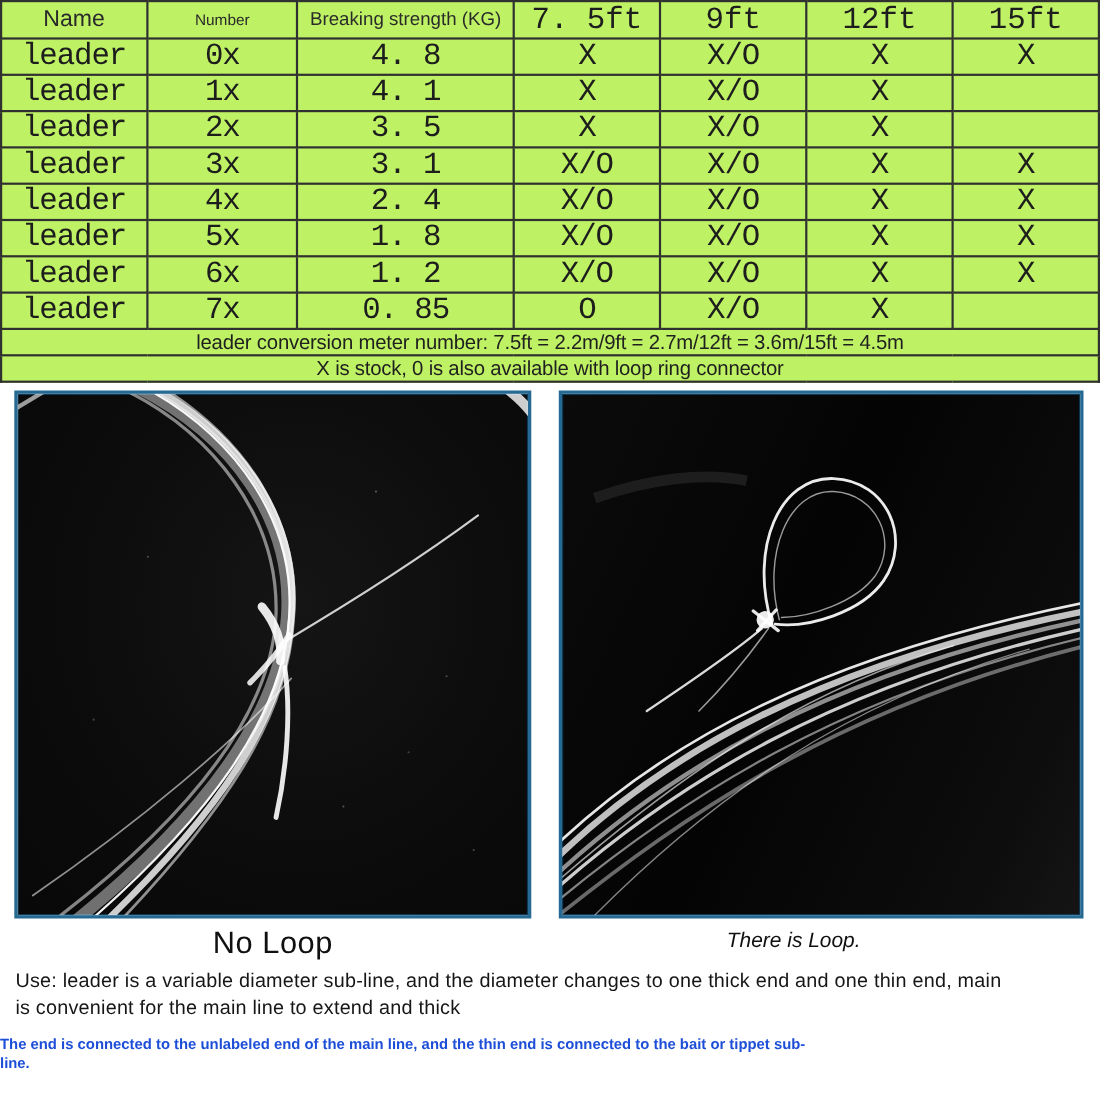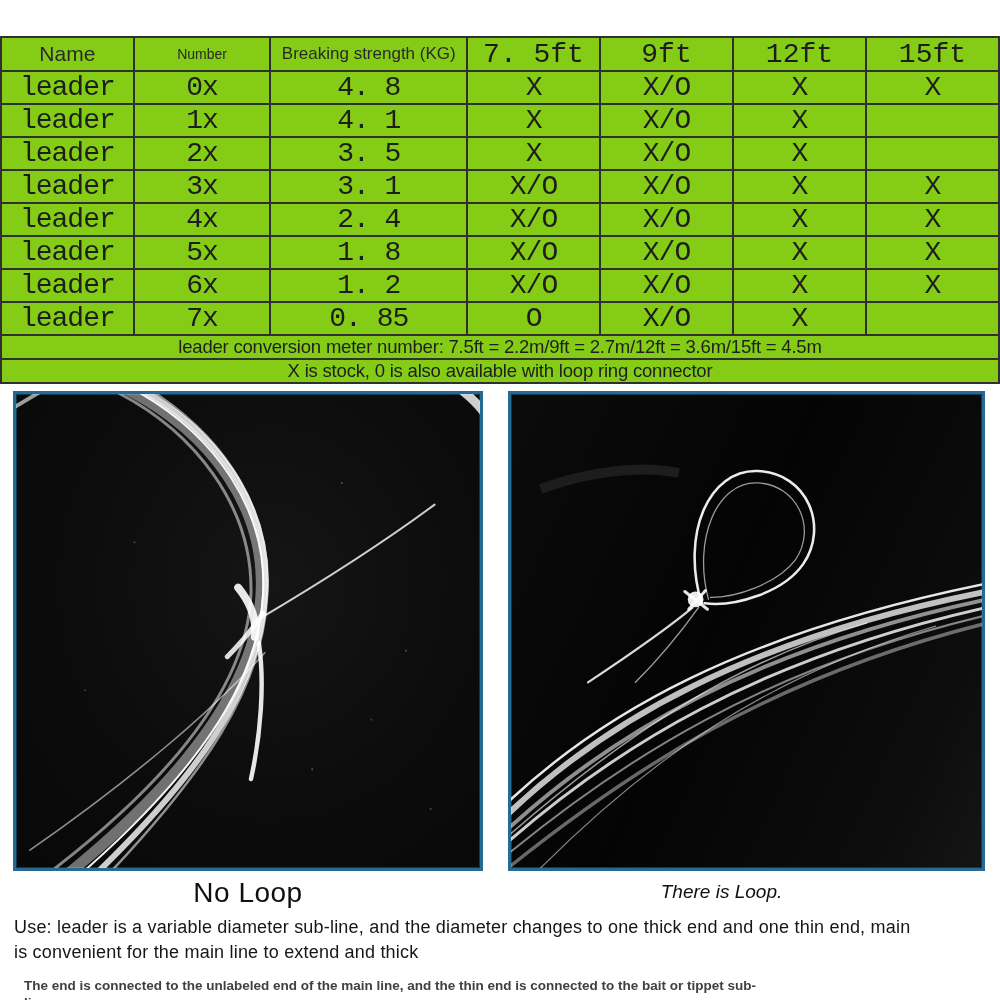--- a/index.html
+++ b/index.html
@@ -5,22 +5,21 @@
   * { margin:0; padding:0; box-sizing:border-box; }
   html,body { background:#ffffff; }
   body {
     width:1000px; height:1000px; overflow:hidden; position:relative;
     font-family:"Liberation Sans","DejaVu Sans",sans-serif; color:#1b1b1b;
   }
 
   
   table.spec {
     width:1000px; border-collapse:collapse; table-layout:fixed;
-    background:#84cc16;
-    margin-top:36px;
+    background:#bef264;
   }
   table.spec th, table.spec td {
     border:2px solid #303030; text-align:center; vertical-align:middle;
     padding:0; white-space:nowrap; overflow:hidden;
   }
   thead th { height:34px; font-weight:400; color:#2a2a2a; }
   th.h-name     { font-size:21px; }
   th.h-number   { font-size:14px; }
   th.h-breaking { font-size:17px; }
   th.h-ft, td.c-mono {
@@ -49,22 +48,22 @@
   .cap { text-align:center; color:#101010; }
   .cap.left  { width:470px; font-size:28px; padding-top:6px; letter-spacing:0.5px; }
   .cap.right { width:477px; font-size:19px; padding-top:10px;font-style:italic; }
 
   
   .use-text {
     margin:6px 14px 0 14px; font-size:18px; line-height:1.38;
     color:#161616; letter-spacing:0.2px;
   }
   .connect-text {
-    margin:12px 14px 0 24px; font-size:13.5px; font-weight:600;
-    line-height:1.32; color:#404040; max-width:780px;
+    margin:12px 14px 0 0; font-size:13.5px; font-weight:600;
+    line-height:1.32; color:#1d4ed8; max-width:780px;
   }
 </style>
 </head>
 <body>
 
 <div>
 
   <table class="spec">
     <colgroup>
       <col style="width:13.3%">

